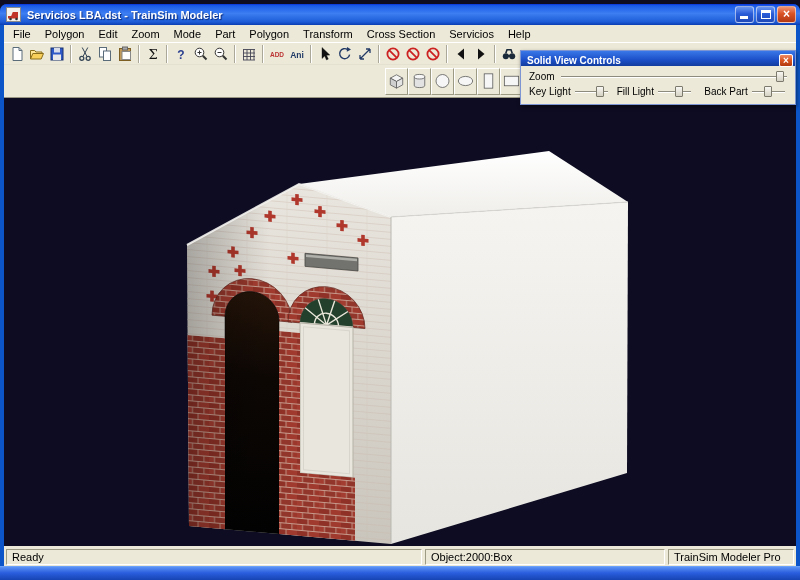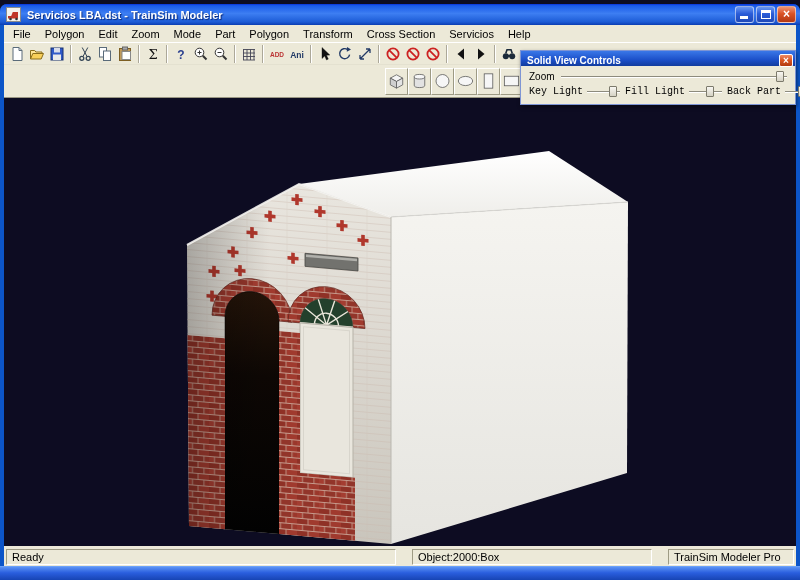--- a/index.html
+++ b/index.html
@@ -37,42 +37,42 @@
   .tb-sep{width:2px;height:18px;border-left:1px solid #aca899;border-right:1px solid #fff;margin:0 3px;}
   .tb-shape{width:23px;height:27px;background:#ece9d8;border:1px solid;border-color:#fff #9d9a84 #9d9a84 #fff;
     padding:0;display:flex;align-items:center;justify-content:center;}
   .tb-shape:first-child{margin-left:381px;}
 
   
   .viewport{height:449px;position:relative;background:#0d0c22;border-top:1px solid #9a9784;overflow:hidden;}
   .viewport svg{display:block;}
 
   
-  .statusbar{height:20px;display:flex;gap:16px;align-items:center;padding:2px 2px 1px;background:#ece9d8;justify-content:flex-end;}
+  .statusbar{height:20px;display:flex;gap:3px;align-items:center;padding:2px 2px 1px;background:#ece9d8;justify-content:flex-end;}
   .sb-panel{height:16px;font-size:11px;color:#000;padding:1px 5px;border:1px solid;
     border-color:#9e9b84 #fff #fff #9e9b84;white-space:nowrap;overflow:hidden;}
   .sb-left{flex:1;}
   .sb-mid{width:240px;}
   .sb-right{width:126px;}
 
   
   .palette{position:absolute;left:520px;top:46px;width:276px;z-index:10;background:#ece9d8;
     border:1px solid #7e95d4;box-shadow:1px 2px 4px rgba(0,0,0,.45);}
   .pal-title{height:15px;display:flex;align-items:center;padding:4px 2px 0 6px;color:#fff;font-size:10px;font-weight:bold;
     background:linear-gradient(180deg,#3a77e8,#1b4fc8 60%,#123c9e);}
   .pal-close{margin-left:auto;width:14px;height:13px;border:1px solid #fff;border-radius:2px;color:#fff;
     background:linear-gradient(180deg,#ef8a66,#d9541f 50%,#b03a10);font-size:10px;line-height:11px;text-align:center;font-weight:bold;}
   .pal-body{padding:3px 8px 5px;}
   .pal-row{display:flex;align-items:center;height:15px;gap:6px;}
   .pal-label{font-size:10px;color:#000;white-space:nowrap;}
   .slider{position:relative;flex:1;height:13px;}
   .slider .track{position:absolute;left:0;right:0;top:6px;height:2px;background:#8d8b7e;border-bottom:1px solid #fff;display:block;}
   .slider .thumb{position:absolute;top:1px;width:8px;height:11px;display:block;border-radius:1px;
     background:linear-gradient(180deg,#f8f7f2,#d5d2c4);border:1px solid #7c7a6c;}
-  .lights{gap:5px;font-family:Liberation Mono, monospace;}
+  .lights{gap:5px;}
   .light-group{display:flex;align-items:center;gap:4px;flex:1;}
   .light-group .slider{flex:0 0 33px;}
 
   
   .taskbar{position:absolute;left:0;top:566px;width:800px;height:14px;
     background:linear-gradient(180deg,#5a92f4 0%,#2a5ede 45%,#1744b4 100%);border-top:1px solid #6aa0f8;}
 </style>
 </head>
 <body>
 

